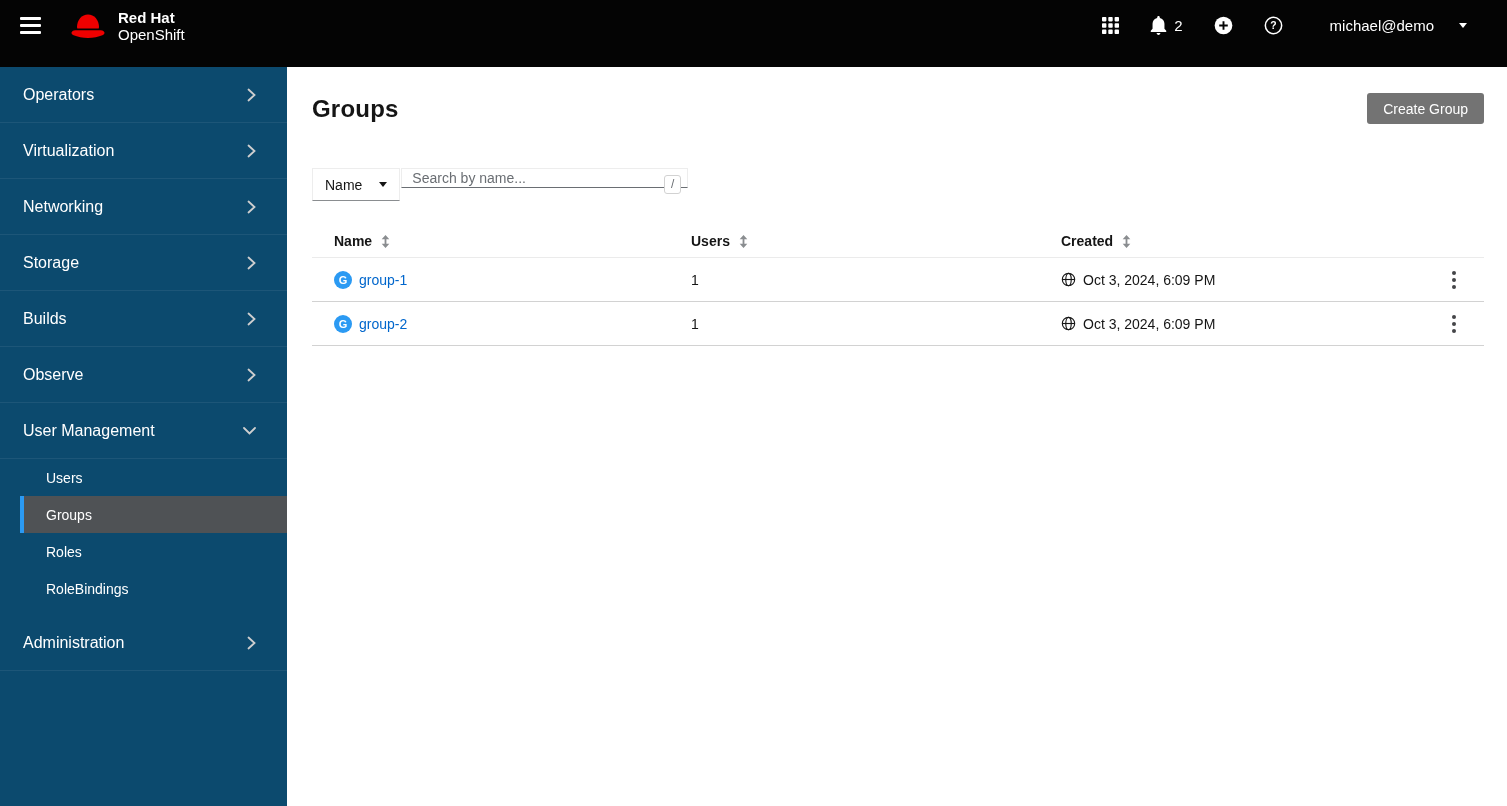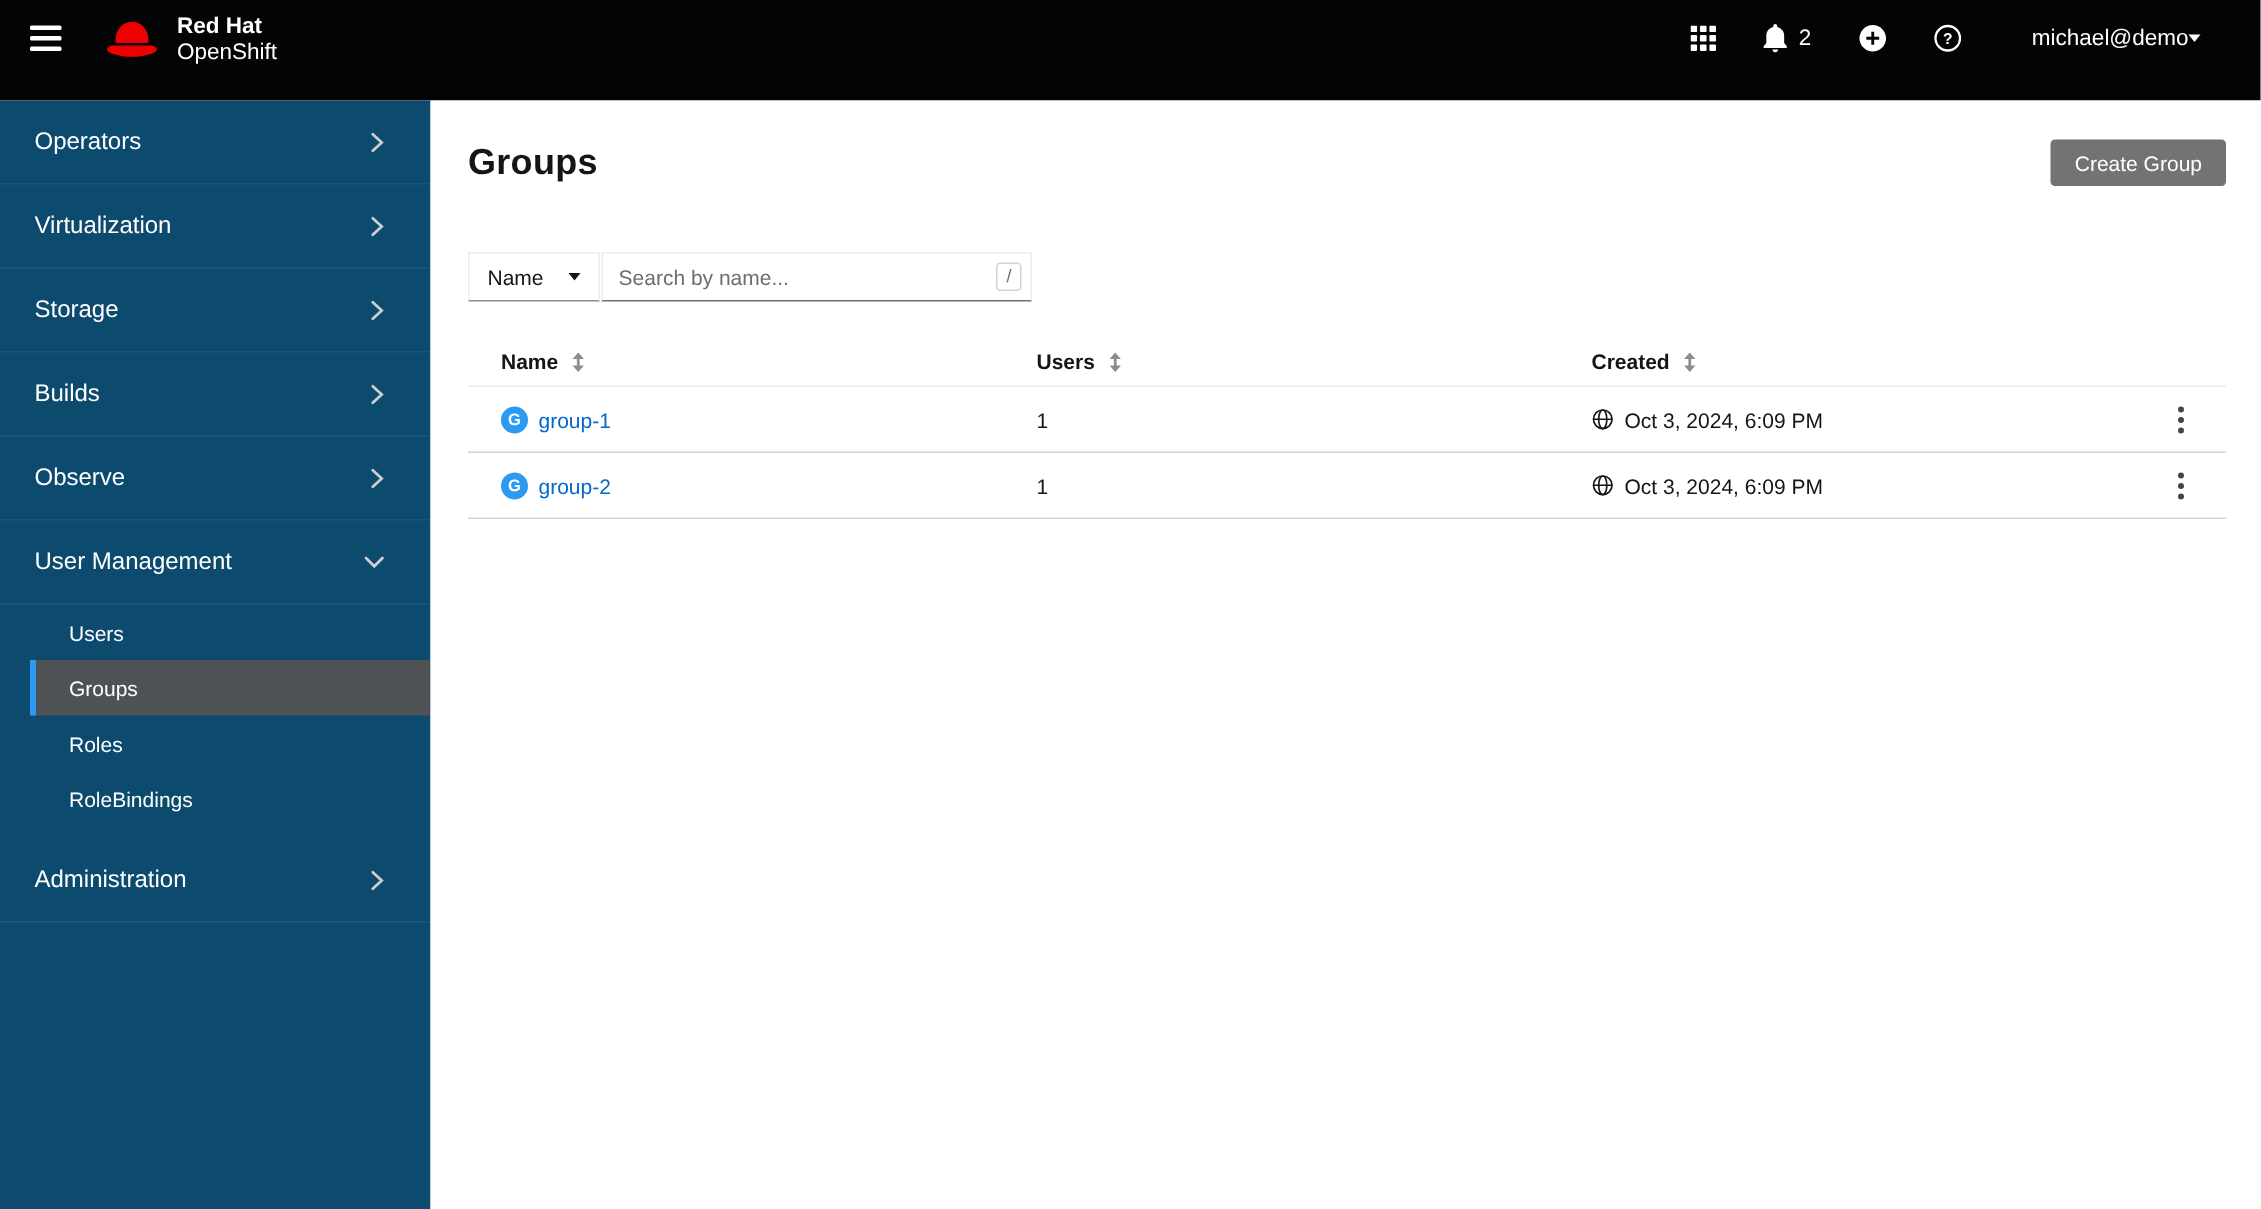--- a/index.html
+++ b/index.html
@@ -11,21 +11,21 @@
   .masthead { position:absolute; top:0; left:0; width:1507px; height:67px; background:#040404;
     display:flex; align-items:center; padding:0 40px 16px 20px; }
   .nav-toggle { display:flex; flex-direction:column; gap:4px; margin-right:26px; }
   .nav-toggle .bar { display:block; width:21px; height:3px; background:#fff; border-radius:1px; }
   .brand { display:flex; align-items:center; gap:9px; }
   .brand-text { color:#fff; font-size:15px; line-height:17px; }
   .brand-l1 { font-weight:700; }
   .m-right { margin-left:auto; display:flex; align-items:center; gap:31px; }
   .m-icon { display:flex; align-items:center; gap:7px; color:#fff; }
   .m-count { color:#fff; font-size:15px; }
-  .user-menu { display:flex; align-items:center; gap:0; color:#fff; font-size:15px; margin-left:16px; }
+  .user-menu { display:flex; align-items:center; gap:25px; color:#fff; font-size:15px; margin-left:16px; }
   .caret-down { width:0; height:0; border-left:4.5px solid transparent; border-right:4.5px solid transparent; border-top:5.5px solid #fff; }
 
   
   .sidebar { position:absolute; top:67px; left:0; width:287px; height:739px; background:#0c4a6e; overflow:hidden; }
   .nav-item { display:flex; align-items:center; justify-content:space-between; height:56px;
     padding:0 30px 0 23px; color:#fff; font-size:16px; cursor:pointer;
     border-bottom:1px solid rgba(255,255,255,.07); }
   .subnav { list-style:none; margin-left:20px; padding:0 0 8px 0; }
   .subnav li { display:flex; align-items:center; height:37px; padding-left:26px; font-size:14px; color:#fff; cursor:pointer; }
   .subnav li.current { background:#4f5255; border-left:4px solid #2b9af3; padding-left:22px; }
@@ -34,21 +34,21 @@
   .main { position:absolute; left:287px; top:67px; width:1220px; height:739px; background:#fff; }
   .page-header { display:flex; align-items:center; justify-content:space-between; padding:26px 23px 0 25px; }
   .page-title { font-size:24px; font-weight:600; color:#151515; letter-spacing:.2px; line-height:31px; }
   .btn-primary { background:#737373; color:#fff; font-size:14px; height:31px; padding:0 16px; border-radius:3px; }
 
   .toolbar { display:flex; margin:44px 0 0 25px; }
   .filter-dd { display:flex; align-items:center; gap:17px; height:33px; padding:0 12px; background:#fff;
     border:1px solid #ededed; border-bottom:1px solid #8a8d90; font-size:14px; color:#151515; }
   .dd-caret { width:0; height:0; border-left:4px solid transparent; border-right:4px solid transparent; border-top:5px solid #151515; }
   .search-wrap { position:relative; margin-left:1px; }
-  .search-input { width:287px; height:33px; border:1px solid #ededed; border-bottom:1px solid #6a6e73;
+  .search-input { width:287px; height:20px; border:1px solid #ededed; border-bottom:1px solid #6a6e73;
     padding:0 36px 0 10px; font-size:14px; font-family:inherit; color:#737373; outline:none; }
   .search-input::placeholder { color:#6a6e73; }
   .kbd { position:absolute; right:7px; top:7px; border:1px solid #d2d2d2; border-radius:3px; font-size:12px;
     color:#6a6e73; padding:0 6px; line-height:17px; background:#fff; }
 
   .table { margin:24px 23px 0 25px; }
   .thead, .trow { display:grid; grid-template-columns:357px 370px 1fr 60px; align-items:center; padding-left:22px; }
   .thead { height:33px; border-bottom:1px solid #ebebeb; }
   .th { display:flex; align-items:center; gap:9px; font-weight:700; font-size:14px; color:#151515; cursor:pointer; }
   .trow { height:44px; border-bottom:1px solid #d2d2d2; font-size:14px; }
@@ -132,20 +132,26 @@
         <path d="M2.5 2.5l6 5.5-6 5.5" fill="none" stroke="#cfcfcf" stroke-width="1.8" stroke-linecap="round"></path>
       </svg>
   </div>
   <div class="nav-item">
     <span>Virtualization</span>
     <svg width="11" height="16" viewBox="0 0 11 16">
         <path d="M2.5 2.5l6 5.5-6 5.5" fill="none" stroke="#cfcfcf" stroke-width="1.8" stroke-linecap="round"></path>
       </svg>
   </div>
   <div class="nav-item">
+    <span>Networking</span>
+    <svg width="11" height="16" viewBox="0 0 11 16">
+        <path d="M2.5 2.5l6 5.5-6 5.5" fill="none" stroke="#cfcfcf" stroke-width="1.8" stroke-linecap="round"></path>
+      </svg>
+  </div>
+  <div class="nav-item">
     <span>Storage</span>
     <svg width="11" height="16" viewBox="0 0 11 16">
         <path d="M2.5 2.5l6 5.5-6 5.5" fill="none" stroke="#cfcfcf" stroke-width="1.8" stroke-linecap="round"></path>
       </svg>
   </div>
   <div class="nav-item">
     <span>Builds</span>
     <svg width="11" height="16" viewBox="0 0 11 16">
         <path d="M2.5 2.5l6 5.5-6 5.5" fill="none" stroke="#cfcfcf" stroke-width="1.8" stroke-linecap="round"></path>
       </svg>

